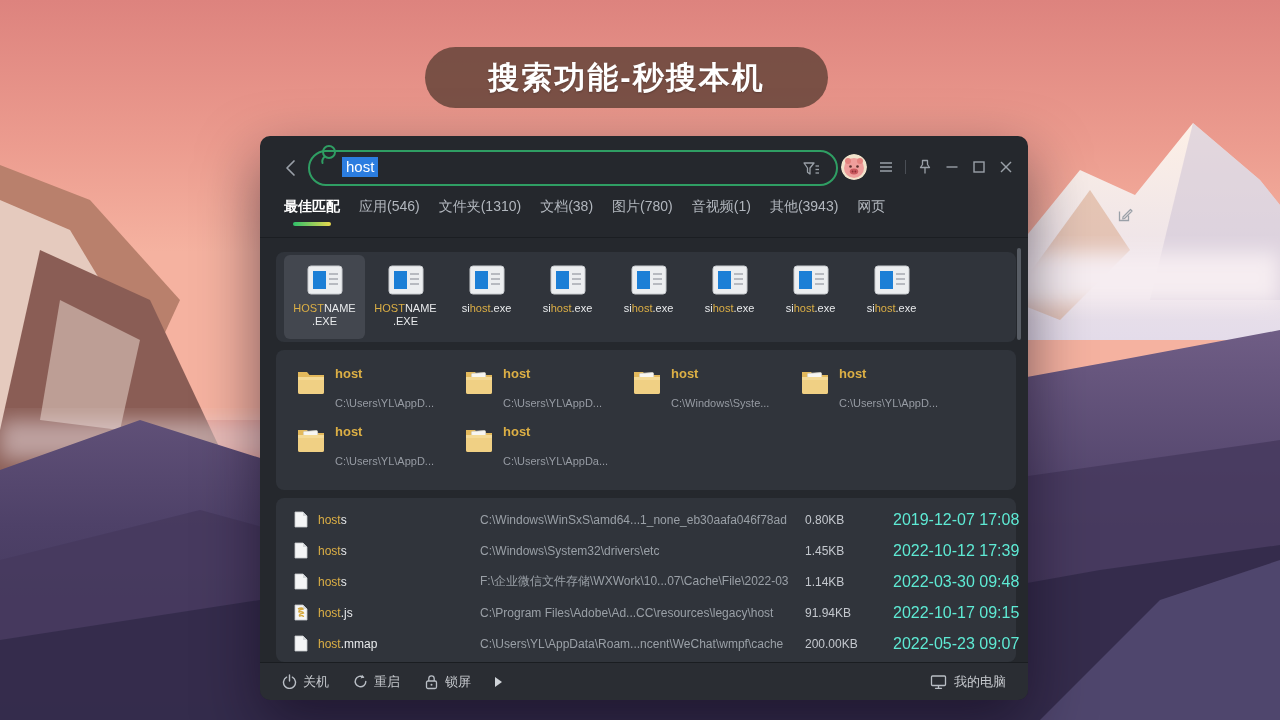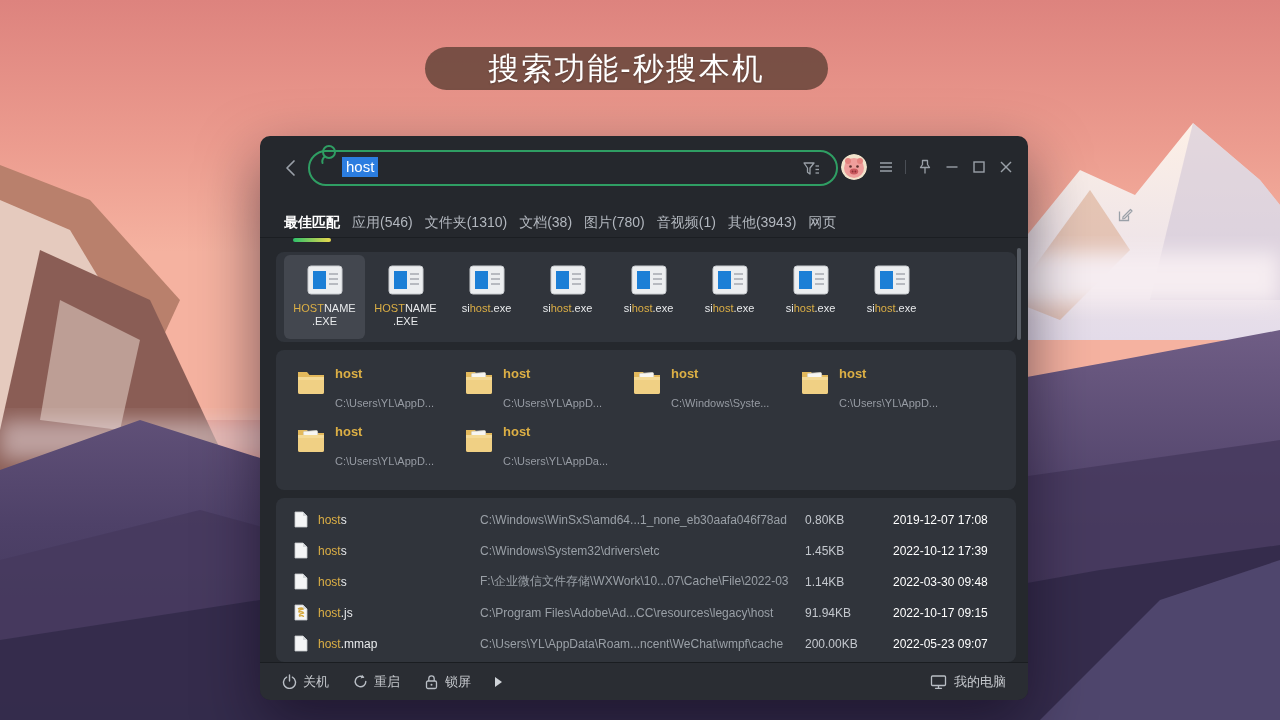--- a/index.html
+++ b/index.html
@@ -6,24 +6,24 @@
   body{
     width:1280px;height:720px;position:relative;overflow:hidden;
     font-family:"Liberation Sans","DejaVu Sans",sans-serif;
     background:#e89a8d;
   }
   svg{display:block}
   
   .wallpaper{position:absolute;inset:0;z-index:0;}
   
   .banner{
-    position:absolute;left:425px;top:47px;width:403px;height:43px;z-index:2;
+    position:absolute;left:425px;top:47px;width:403px;height:61px;z-index:2;
     background:rgba(97,66,55,.82);border-radius:31px;
     display:flex;align-items:center;justify-content:center;
-    color:#fff;font-size:31px;font-weight:normal;letter-spacing:2px;
+    color:#fff;font-size:31px;font-weight:bold;letter-spacing:2px;
     text-shadow:0 1px 2px rgba(0,0,0,.25);
   }
   
   .window{
     position:absolute;left:260px;top:136px;width:768px;height:564px;z-index:3;
     background:#25282d;border-radius:10px;
     box-shadow:0 24px 60px rgba(15,8,25,.55);
   }
   .back-btn{position:absolute;left:24px;top:23px;width:12px;height:18px;cursor:pointer;}
   .searchbox{
@@ -32,21 +32,21 @@
   }
   .mag-icon{position:absolute;left:6px;top:-11px;}
   .search-text{position:absolute;left:32px;top:6px;font-size:15px;color:#fff;}
   .search-text .sel{background:#2b7de0;color:#fff;padding:1px 4px 2px;}
   .filter-icon{position:absolute;right:15px;top:8px;}
   .win-controls{position:absolute;right:14px;top:17px;display:flex;align-items:center;gap:11px;height:28px;}
   .avatar{width:26px;height:26px;border-radius:50%;overflow:hidden;}
   .ctl{display:flex;align-items:center;justify-content:center;width:16px;height:16px;cursor:pointer;}
   .vdiv{width:1px;height:14px;background:#4a4e55;}
   
-  .tabs{position:absolute;left:24px;top:62px;height:34px;display:flex;align-items:flex-end;gap:12px;font-size:14px;color:#b2b7be;}
+  .tabs{position:absolute;left:24px;top:62px;height:34px;display:flex;align-items:flex-start;gap:19px;font-size:14px;color:#b2b7be;}
   .tab{position:relative;cursor:pointer;white-space:nowrap;}
   .tab.active{color:#fff;font-weight:bold;}
   .tab.active::after{
     content:'';position:absolute;left:50%;transform:translateX(-50%);bottom:-10px;
     width:38px;height:4px;border-radius:2px;
     background:linear-gradient(90deg,#2ec06a,#ead94e);
   }
   .tab-edit{margin-left:1px;cursor:pointer;display:flex;align-items:center;}
   .tabs-sep{position:absolute;left:0;right:0;top:101px;height:1px;background:#1b1e22;}
   
@@ -69,21 +69,21 @@
   .fol-path{font-size:11px;color:#969ba3;margin-top:16px;white-space:nowrap;}
   .ficon .page-extra{display:none;}
   .ficon.folder-docs .page-extra{display:block;}
   
   .card-files{top:362px;height:164px;padding-top:6px;}
   .frow{display:flex;align-items:center;height:31px;padding-left:18px;cursor:pointer;}
   .fcell-icon{width:24px;flex:none;}
   .fcell-name{width:162px;flex:none;font-size:12px;color:#e8eaec;white-space:nowrap;}
   .fcell-path{width:325px;flex:none;font-size:12px;color:#9aa0a7;white-space:nowrap;overflow:hidden;}
   .fcell-size{width:88px;flex:none;font-size:12px;color:#c4c8ce;}
-  .fcell-date{font-size:12px;color:#ffffff;white-space:nowrap;}
+  .fcell-date{font-size:16px;color:#5eead4;white-space:nowrap;}
   .fileicon .js-mark{display:none;}
   .fileicon.js .js-mark{display:block;}
   
   .scrollbar{position:absolute;right:7px;top:112px;width:4px;height:92px;border-radius:2px;background:#585d65;}
   
   .footer{
     position:absolute;left:0;right:0;bottom:0;height:37px;
     background:#2a2d33;border-top:1px solid #1a1d21;border-radius:0 0 10px 10px;
     display:flex;align-items:center;padding:0 22px;gap:24px;
     color:#c6c9ce;font-size:13px;

